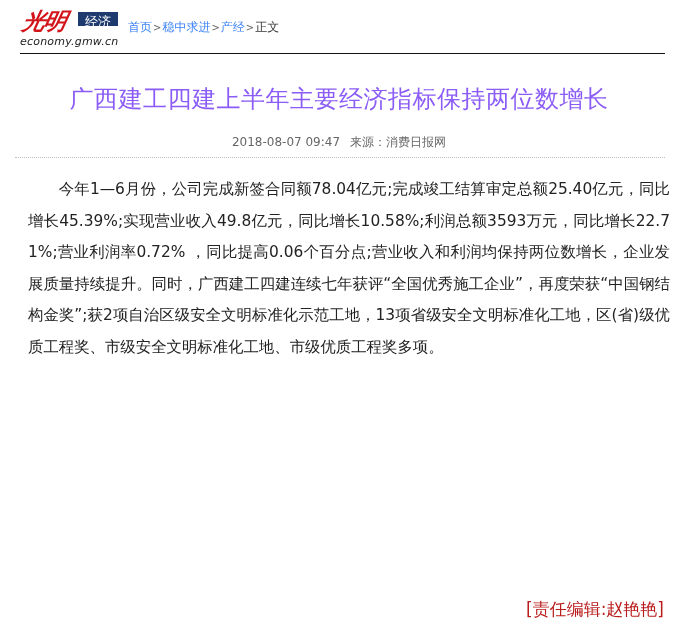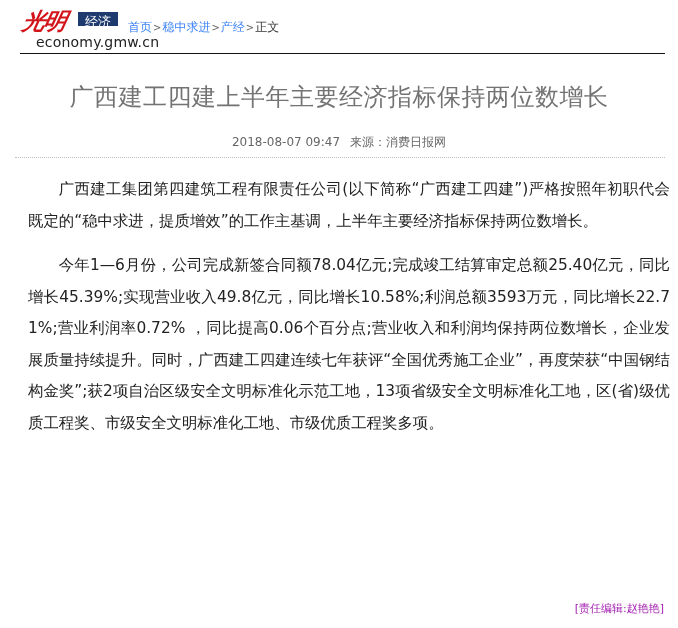--- a/index.html
+++ b/index.html
@@ -5,34 +5,34 @@
   html, body { margin: 0; padding: 0; background: #ffffff; }
   body { width: 678px; height: 628px; overflow: hidden; position: relative;
          font-family: "DejaVu Sans", "Liberation Sans", sans-serif; color: #222; }
   .header { position: absolute; left: 0; top: 0; width: 678px; height: 56px; }
   .logo { position: absolute; left: 20px; top: 6px; width: 100px; height: 42px; }
   .logo-script { position: absolute; left: 3px; top: 2px; font-family: "DejaVu Serif", serif;
                  font-style: italic; font-weight: bold; font-size: 23px; color: #d2151a; letter-spacing: -2px;
                  transform: skewX(-12deg); line-height: 26px; }
   .logo-badge { position: absolute; left: 58px; top: 6px; width: 40px; height: 14px; background: #1f3a6e;
                 color: #fff; font-size: 13px; font-weight: normal; line-height: 19px; text-align: center; }
-  .logo-domain { position: absolute; left: 16px; top: 30px; font-size: 14px; color: #222; letter-spacing: 0.2px; line-height: 12px; }
+  .logo-domain { position: absolute; left: 0; top: 30px; font-size: 11px; color: #222; letter-spacing: 0.2px; line-height: 12px; font-style: italic; }
   .breadcrumb { position: absolute; left: 128px; top: 19px; font-size: 12px; color: #333; line-height: 16px; }
   .breadcrumb .sep { color: #666; font-size: 10px; margin: 0 1px; }
   .breadcrumb a { color: #3b82f6; text-decoration: none; }
   .head-rule { position: absolute; left: 20px; top: 53px; width: 645px; height: 0; border-top: 1.5px solid #111; }
-  .title { position: absolute; left: 0; top: 82px; width: 678px; text-align: center; font-size: 24px; color: #737373;
-           line-height: 34px; font-family: Liberation Mono, monospace; letter-spacing: 0.5px; }
+  .title { position: absolute; left: 0; top: 82px; width: 678px; text-align: center; font-size: 24px; color: #8b5cf6;
+           line-height: 34px; font-family: Liberation Serif, serif; letter-spacing: 0.5px; }
   .meta { position: absolute; left: 0; top: 134px; width: 678px; text-align: center; font-size: 12px; color: #666; line-height: 16px; }
   .meta .src { margin-left: 10px; }
   .dot-rule { position: absolute; left: 15px; top: 157px; width: 650px; border-top: 1px dotted #bbb; }
   .content { position: absolute; left: 28px; top: 174px; width: 642px; font-size: 15.4px; line-height: 31.5px; color: #222; }
   .content p { margin: 0 0 13px 0; text-indent: 2em; text-align: justify; word-break: break-all; }
   .g-mark { color: #d0342c; font-weight: bold; font-size: 17px; margin-left: 1px; }
-  .editor { position: absolute; right: 14px; top: 601px; font-size: 11px; color: #a21caf; line-height: 16px; }
+  .editor { position: absolute; right: 14px; top: 601px; font-size: 17px; color: #b91c1c; line-height: 16px; }
 </style>
 </head>
 <body>
 
 <div class="header">
   <div class="logo">
     <span class="logo-script">光明</span>
     <span class="logo-badge">经济</span>
     <span class="logo-domain">economy.gmw.cn</span>
   </div>
@@ -43,17 +43,16 @@
 </div>
 
 <h1 class="title" style="margin:0;font-weight:normal;">广西建工四建上半年主要经济指标保持两位数增长</h1>
 
 <div class="meta">
   <span>2018-08-07 09:47</span><span class="src">来源：消费日报网</span>
 </div>
 <div class="dot-rule"></div>
 
 <div class="content">
-  <p>广西建工集团第四建筑工程有限责任公司(以下简称“广西建工四建”)严格按照年初职代会既定的“稳中求进，提质增效”的工作主基调，上半年主要经济指标保持两位数增长。</p>
   <p>今年1—6月份，公司完成新签合同额78.04亿元;完成竣工结算审定总额25.40亿元，同比增长45.39%;实现营业收入49.8亿元，同比增长10.58%;利润总额3593万元，同比增长22.71%;营业利润率0.72% ，同比提高0.06个百分点;营业收入和利润均保持两位数增长，企业发展质量持续提升。同时，广西建工四建连续七年获评“全国优秀施工企业”，再度荣获“中国钢结构金奖”;获2项自治区级安全文明标准化示范工地，13项省级安全文明标准化工地，区(省)级优质工程奖、市级安全文明标准化工地、市级优质工程奖多项。</p>
 </div>
 
 <div class="editor">[责任编辑:赵艳艳]</div>
 
 </body></html>

